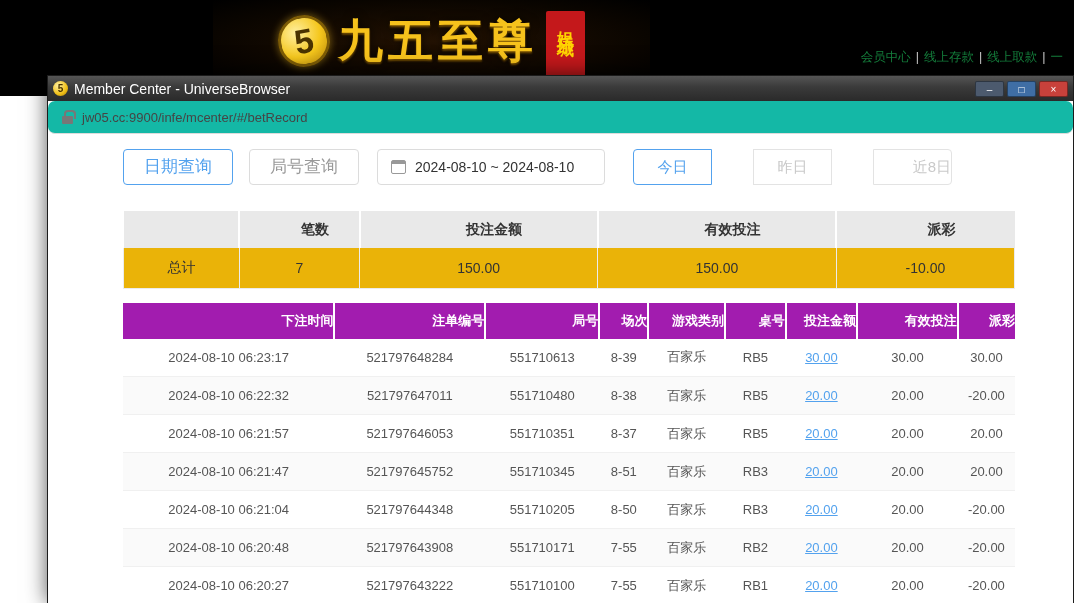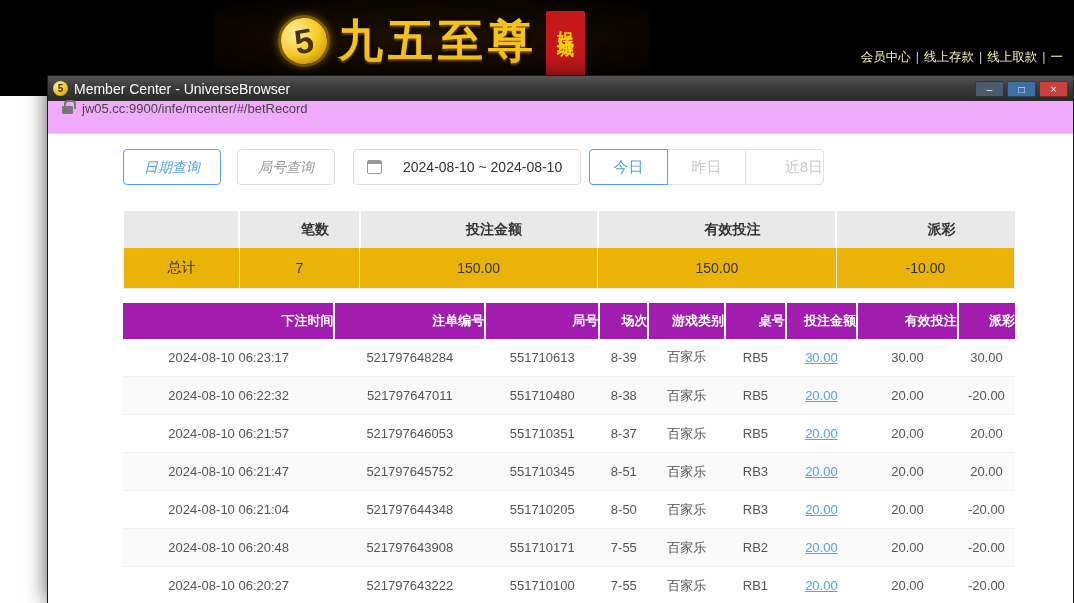--- a/index.html
+++ b/index.html
@@ -15,59 +15,59 @@
     background:radial-gradient(circle at 35% 30%, #ffefa0, #f5c71d 55%, #b8860b);
     border:3px solid #7d5c06; color:#4a3300; font-size:34px; font-weight:bold;
     display:flex; align-items:center; justify-content:center; transform:rotate(-10deg);
     box-shadow:0 0 8px rgba(255,200,40,.45); }
   .logo-text { font-size:45px; font-weight:bold; color:#f6c21c; letter-spacing:5px;
     text-shadow:0 2px 2px #6e4a00, 0 0 10px rgba(0,0,0,.8); }
   .logo-badge { writing-mode:vertical-rl; background:#c4181b; color:#ffd400;
     font-size:17px; font-weight:bold; letter-spacing:4px; padding:7px 8px; border-radius:2px;
     height:74px; margin-top:14px; }
   .site-nav { position:absolute; top:49px; right:6px; color:#fff; font-size:12.5px; white-space:nowrap; }
-  .site-nav a { color:#fef9c3; text-decoration:none; margin:0 5px; cursor:pointer; }
+  .site-nav a { color:#15803d; text-decoration:none; margin:0 5px; cursor:pointer; }
   .site-nav .sep { color:#cfcfcf; }
 
   
   .window { position:absolute; left:47px; top:75px; width:1027px; height:528px;
     background:#fff; border:1px solid #1c1c1c; box-shadow:0 0 20px rgba(0,0,0,.65); }
   .titlebar { height:25px; background:linear-gradient(#555 0%, #3a3a3a 45%, #2a2a2a 100%);
     display:flex; align-items:center; padding:0 5px; gap:6px; }
   .titlebar .mini-coin { width:15px; height:15px; border-radius:50%;
     background:radial-gradient(circle at 35% 30%, #ffefa0, #f0bf16 60%, #a5780a);
     color:#4a3300; font-size:10px; font-weight:bold; display:flex; align-items:center; justify-content:center; }
   .titlebar .title { color:#fff; font-size:14px; }
   .win-buttons { margin-left:auto; display:flex; gap:3px; }
   .win-btn { width:29px; height:16px; border-radius:2px; color:#fff; font-size:10px; line-height:15px;
     text-align:center; cursor:pointer; border:1px solid rgba(0,0,0,.4); }
   .win-btn.min { background:#4c5a6e; }
   .win-btn.max { background:#3f6ea5; }
   .win-btn.close { background:#c8413b; }
 
-  .urlbar { height:33px; background:#f0abfc; border-bottom:1px solid #dcdcdc;
-    display:flex; align-items:flex-start; padding:0 14px; gap:9px; }
+  .urlbar { height:33px; background:#14b8a6; border-bottom:1px solid #dcdcdc;
+    display:flex; align-items:center; padding:0 14px; gap:9px;border-radius:7px; }
   .lock-icon { width:11px; height:8px; background:#777; border-radius:1px; position:relative; margin-top:5px; }
   .lock-icon::before { content:""; position:absolute; left:1.5px; top:-6px; width:8px; height:7px;
     border:2px solid #777; border-bottom:none; border-radius:4px 4px 0 0; }
   .url-text { font-size:13px; color:#454545; }
 
   .content { padding:15px 0 0 75px; background:#fff; height:470px; }
 
   
   .toolbar { display:flex; align-items:center; }
-  .btn { height:36px; line-height:34px; padding:0 20px; border-radius:4px; font-size:14px;
-    background:#fff; cursor:pointer; text-align:center;font-style:italic; }
+  .btn { height:36px; line-height:34px; padding:0 20px; border-radius:4px; font-size:17px;
+    background:#fff; cursor:pointer; text-align:center; }
   .btn-date-query { border:1px solid #53a2ee; color:#53a2ee; }
   .btn-round-query { border:1px solid #dcdcdc; color:#999; margin-left:16px; }
-  .date-input { display:flex; align-items:center; gap:21px; border:1px solid #dcdcdc; border-radius:4px;
+  .date-input { display:flex; align-items:center; gap:9px; border:1px solid #dcdcdc; border-radius:4px;
     height:36px; padding:0 13px; margin-left:18px; color:#333; font-size:14px; cursor:pointer; width:228px; }
   .calendar-icon { width:15px; height:14px; border:1px solid #999; border-radius:2px; position:relative; flex:0 0 auto; }
   .calendar-icon::before { content:""; position:absolute; left:0; right:0; top:0; height:3px; background:#999; }
-  .btn-group { display:flex; margin-left:8px; }
+  .btn-group { display:flex; margin-left:28px;gap:42px; }
   .gbtn { width:79px; height:36px; line-height:34px; text-align:center; font-size:15px;
     background:#fff; border:1px solid #e3e3e3; color:#c9c9c9; cursor:pointer; margin-left:-1px; }
   .gbtn.active { border:1px solid #53a2ee; color:#53a2ee; position:relative; z-index:2; }
   .gbtn:first-child { border-radius:4px 0 0 4px; margin-left:0; }
   .gbtn:last-child { border-radius:0 4px 4px 0;text-align:right; }
   .btn-search { background:#54a9f7; color:#fff; border:none; height:36px; padding:0 25px;
     border-radius:4px; font-size:15px; margin-left:14px; cursor:pointer; }
 
   
   table { border-collapse:collapse; table-layout:fixed; }

